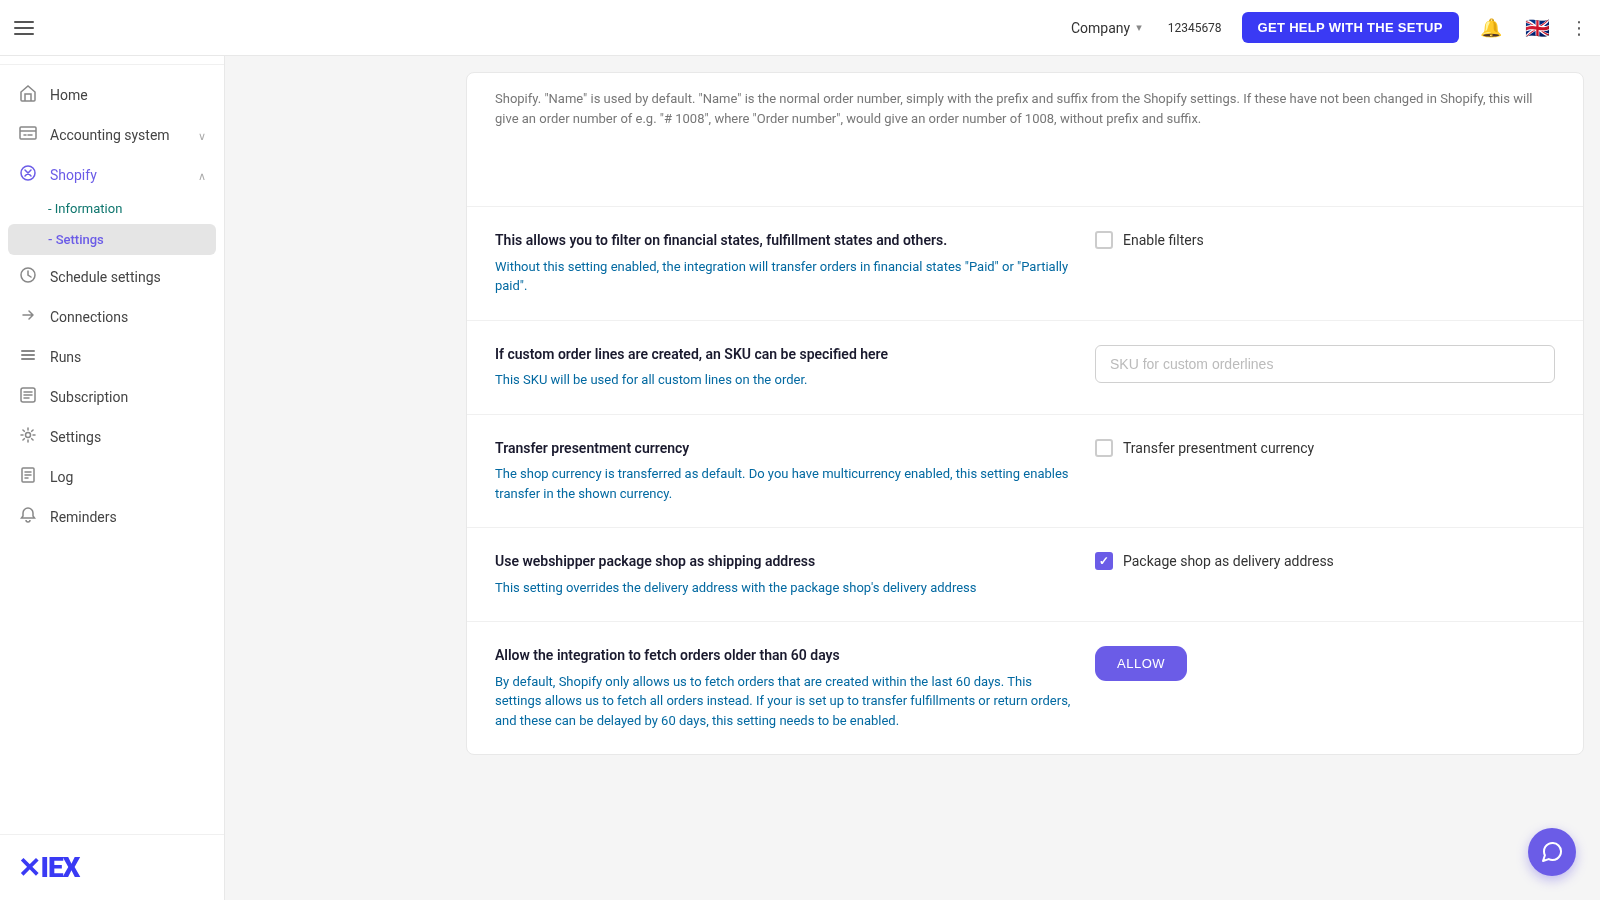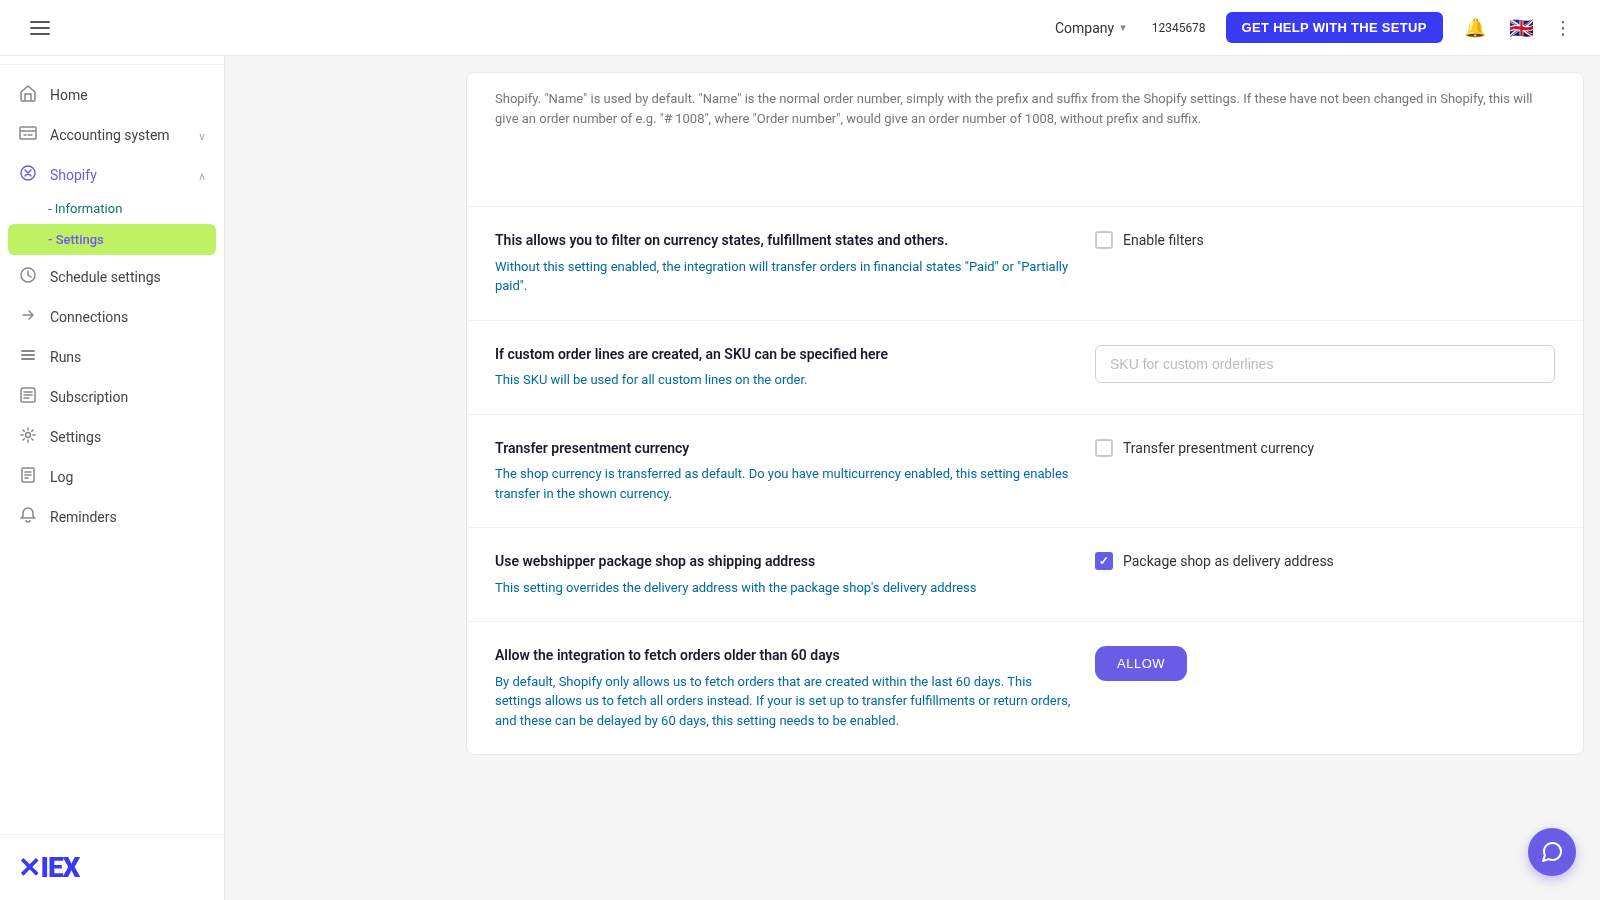--- a/index.html
+++ b/index.html
@@ -59,21 +59,21 @@
 
     .nav-sub-item {
       display: flex;
       align-items: center;
       padding: 8px 18px 8px 48px;
       cursor: pointer;
       font-size: 13px;
       color: #0f766e;
     }
     .nav-sub-item.active {
-      background: #bef264;
+      background: #e5e5e5;
       color: #6b5ce7;
       font-weight: 500;
       border-radius: 6px;
       margin: 0 8px;
       padding-left: 40px;
     }
 
     .sidebar-logo {
       padding: 16px 18px;
       border-top: 1px solid #f0f0f0;
@@ -89,21 +89,21 @@
     .topbar {
       position: fixed;
       top: 0;
       left: 0;
       right: 0;
       height: 56px;
       background: #fff;
       border-bottom: 1px solid #e8e8e8;
       display: flex;
       align-items: center;
-      padding: 0 28px;
+      padding: 0 12px;
       gap: 16px;
       z-index: 100;
     }
     .hamburger { width: 24px; height: 24px; display: flex; align-items: center; justify-content: center; cursor: pointer; color: #555; font-size: 18px; }
     .topbar-spacer { flex: 1; }
     .company-selector {
       display: flex;
       align-items: center;
       gap: 6px;
       font-size: 14px;
@@ -427,21 +427,21 @@
 
     <div class="partial-row">
       <p class="partial-desc">Shopify. "Name" is used by default. "Name" is the normal order number, simply with the prefix and suffix from the Shopify settings. If these have not been changed in Shopify, this will give an order number of e.g. "# 1008", where "Order number", would give an order number of 1008, without prefix and suffix.</p>
       <div class="partial-control">
         <input type="text" class="text-input" style="max-width: 460px; visibility: hidden; height: 42px;">
       </div>
     </div>
 
     <div class="settings-row">
       <div class="settings-row-text">
-        <div class="settings-row-title">This allows you to filter on currency states, fulfillment states and others.</div>
+        <div class="settings-row-title">This allows you to filter on financial states, fulfillment states and others.</div>
         <div class="settings-row-desc">Without this setting enabled, the integration will transfer orders in financial states "Paid" or "Partially paid".</div>
       </div>
       <div class="settings-row-control">
         <label class="checkbox-wrapper">
           <div class="checkbox"></div>
           <span class="checkbox-label">Enable filters</span>
         </label>
       </div>
     </div>
 

